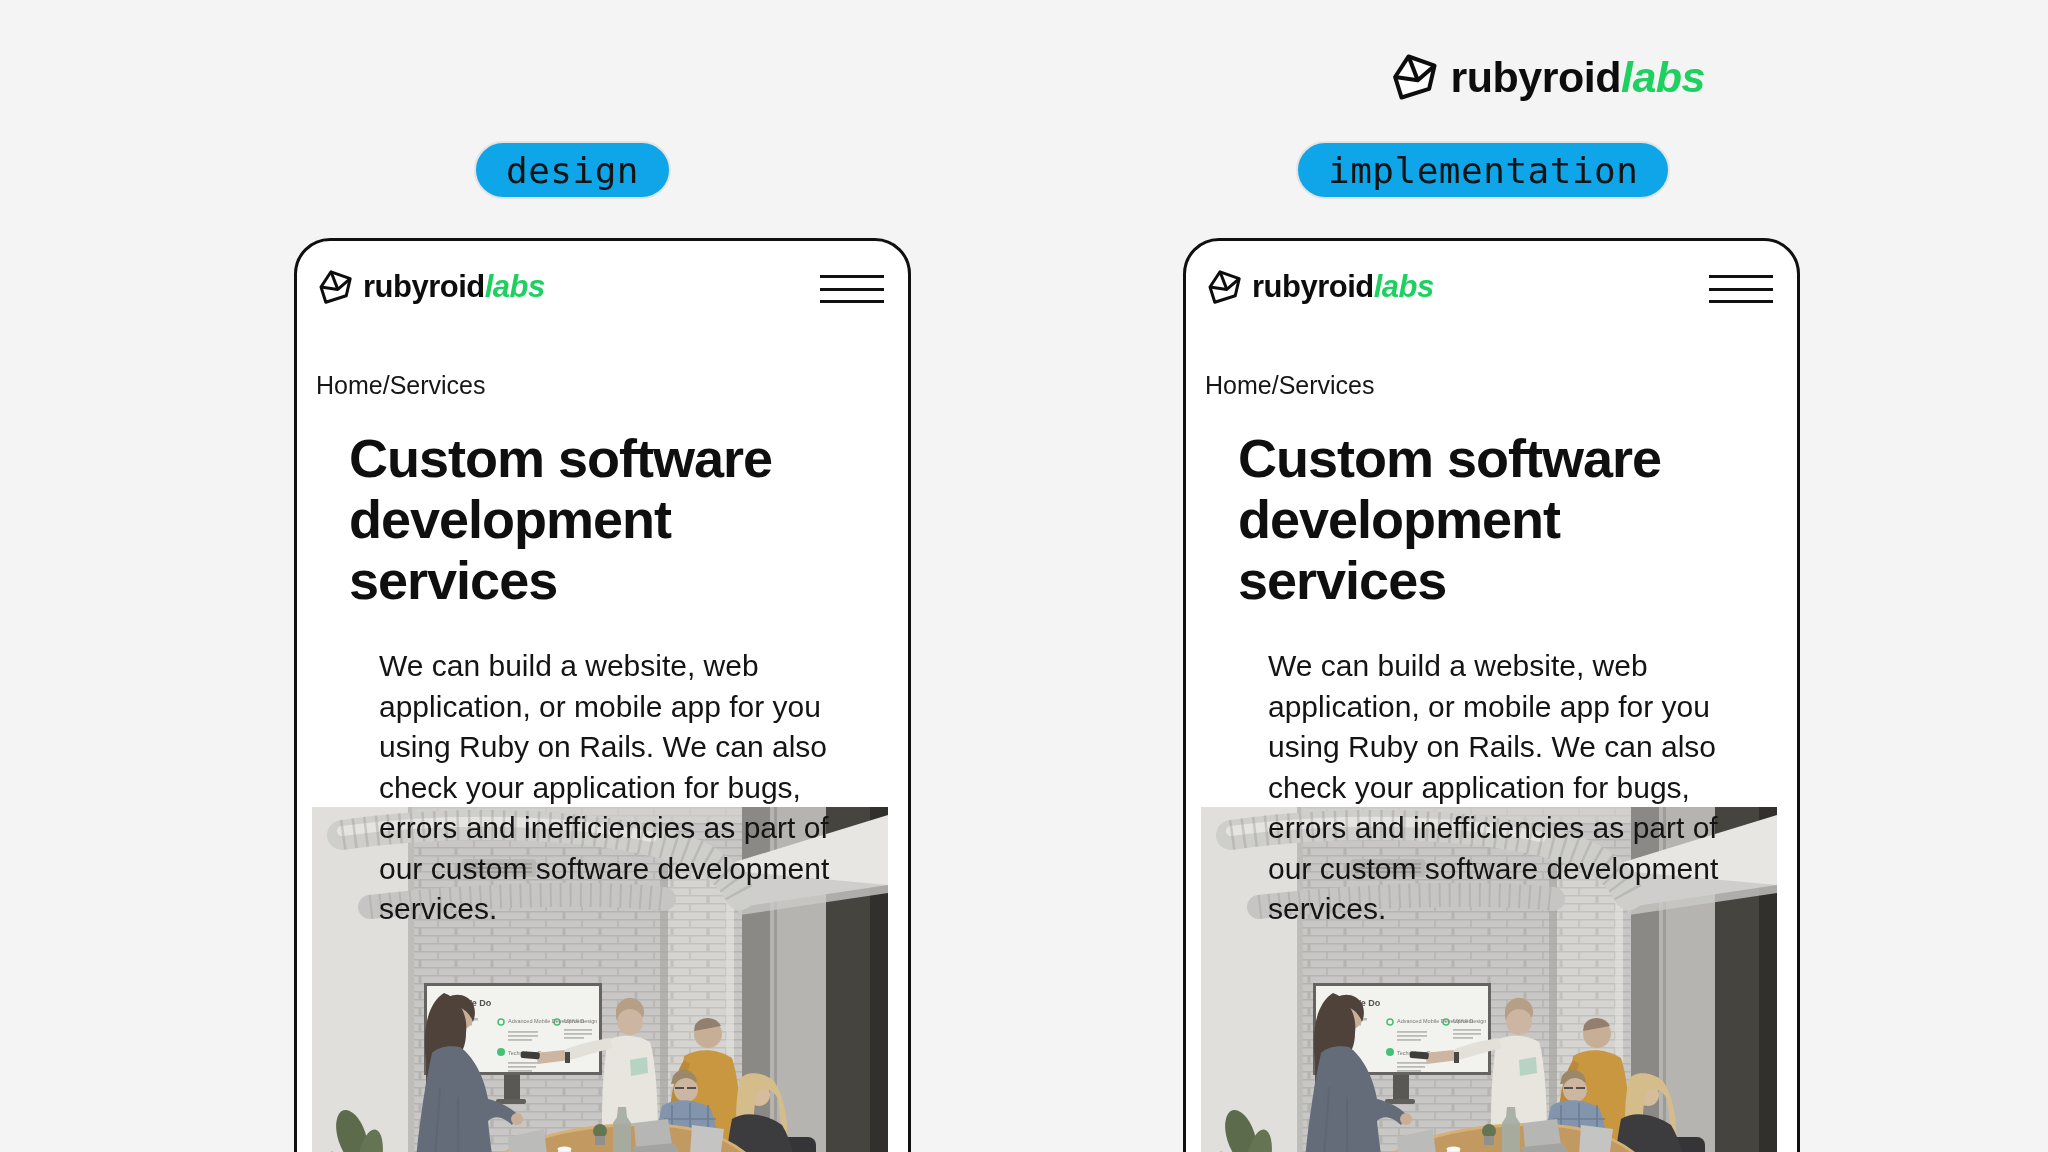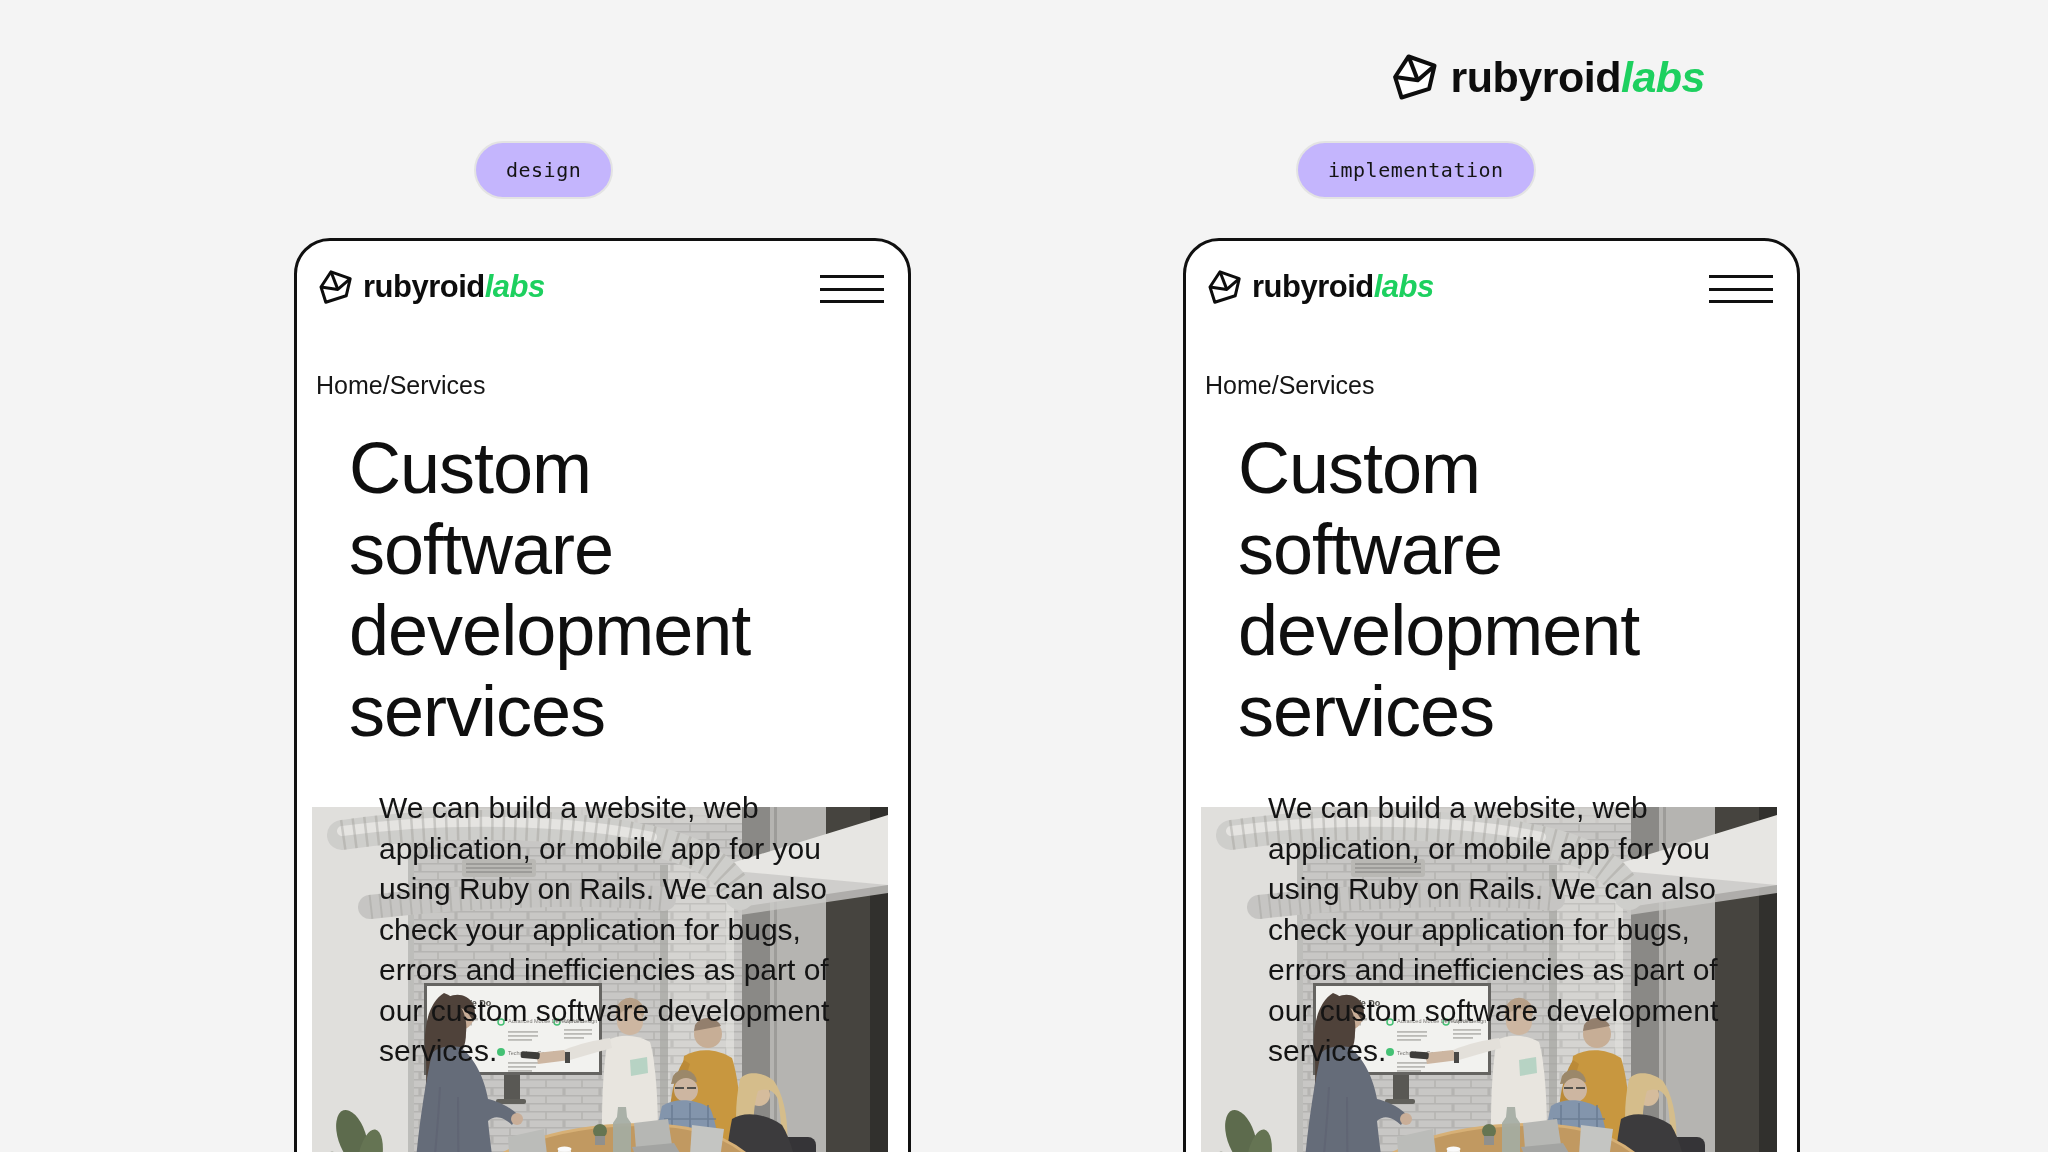--- a/index.html
+++ b/index.html
@@ -15,23 +15,23 @@
   .brand{position:absolute;top:50px;right:44px;display:flex;align-items:center;gap:10px}
   .brand .mark{width:54px;height:54px}
   .wm{font-weight:700;color:#0d0d0d;letter-spacing:-0.5px;white-space:nowrap}
   .brand .wm{font-size:43px}
   .wm-green{color:#1dd05f;font-style:italic}
 
   
   .pill{
     position:absolute;top:141px;height:58px;box-sizing:border-box;
     display:flex;align-items:center;padding:4px 30px;
-    background:#c4b5fd;border:2px solid #e3e3e3;border-radius:29px;
+    background:#0ea5e9;border:2px solid #e3e3e3;border-radius:29px;
     font-family:"DejaVu Sans Mono","Liberation Mono",monospace;
-    font-size:20px;color:#141414;letter-spacing:0.5px;
+    font-size:36px;color:#141414;letter-spacing:0.5px;
   }
   .pill-design{left:474px}
   .pill-impl{left:1296px}
 
   
   .phone{
     position:absolute;top:238px;width:611px;height:950px;box-sizing:content-box;
     background:#ffffff;border:3px solid #101010;border-radius:36px;
     overflow:hidden;
   }
@@ -49,21 +49,21 @@
   .hamburger span{display:block;height:3px;width:100%;background:#101010}
 
   .crumbs{margin:64px 0 0 19px;display:flex;align-items:center;
     font-size:25px;color:#161616}
   .crumbs a{color:#161616;text-decoration:none;cursor:pointer}
   .crumbs .sep{color:#161616}
   .crumbs .current{text-underline-offset:6px;text-decoration-thickness:1.5px}
 
   .phone h1{
     margin:28px 0 15px 52px;width:520px;
-    font-size:72px;line-height:1.125;font-weight:400;letter-spacing:-1px;color:#0f0f0f;
+    font-size:54px;line-height:1.125;font-weight:700;letter-spacing:-1px;color:#0f0f0f;
   }
   .intro{
     position:relative;z-index:2;
     margin:36px 0 12px 82px;width:480px;
     font-size:30px;line-height:1.35;color:#141414;
   }
   .photo{
     position:absolute;left:15px;top:566px;width:576px;height:384px;z-index:1;overflow:hidden;
   }
   .photo svg{display:block;width:576px;height:400px}

